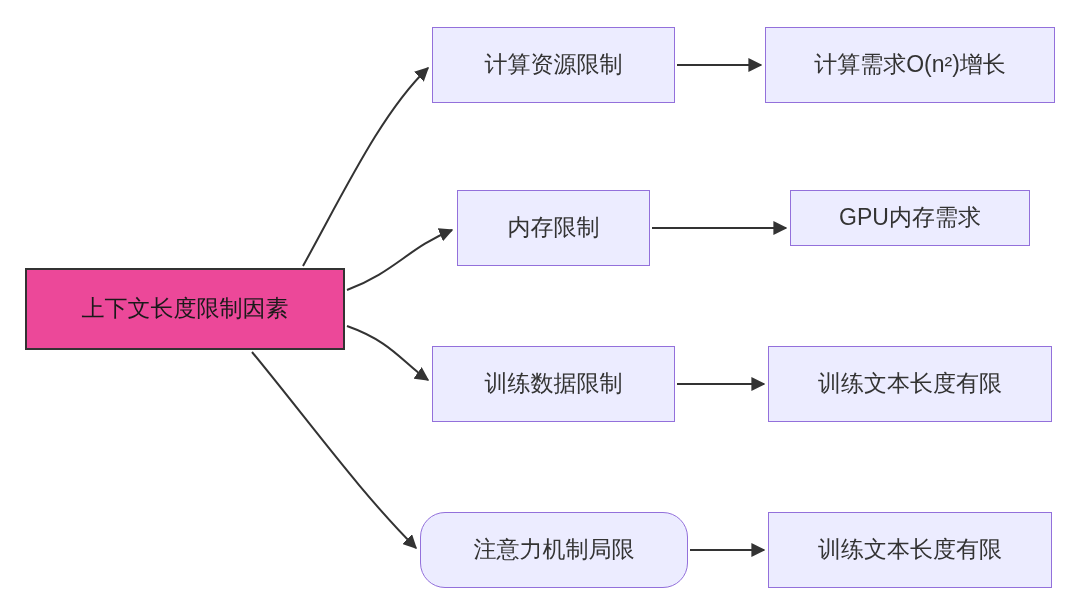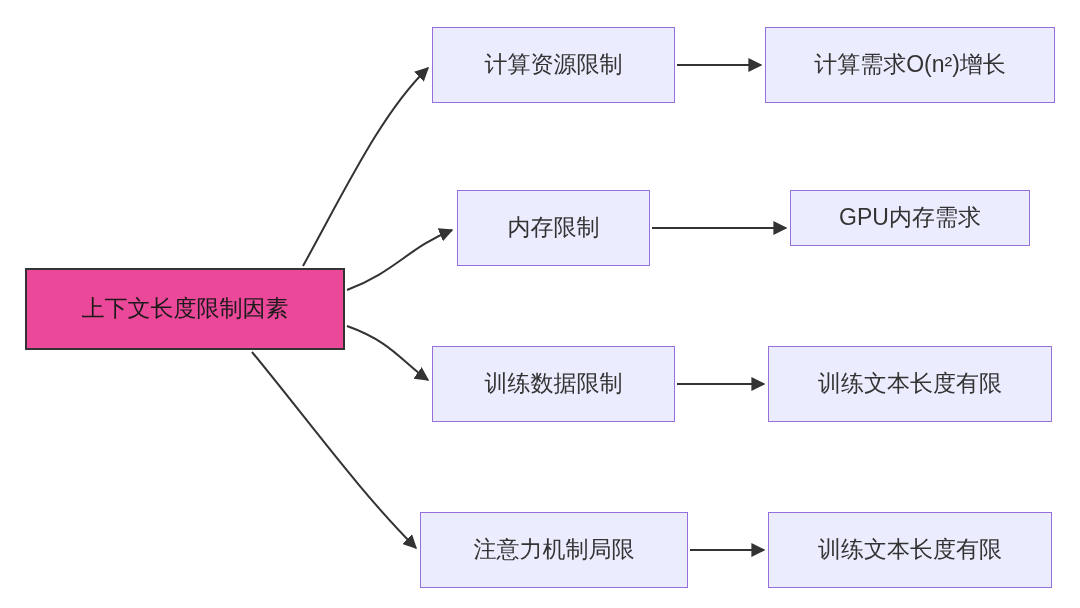--- a/index.html
+++ b/index.html
@@ -40,21 +40,21 @@
   .root-node {
     background: #ec4899;
     border: 2px solid #333333;
     color: #1a1a1a;
   }
   
   .n-root { left: 25px;  top: 268px; width: 320px; height: 82px; }
   .n-m1   { left: 432px; top: 27px;  width: 243px; height: 76px; }
   .n-m2   { left: 457px; top: 190px; width: 193px; height: 76px; }
   .n-m3   { left: 432px; top: 346px; width: 243px; height: 76px; justify-content: center; }
-  .n-m4   { left: 420px; top: 512px; width: 268px; height: 76px; }
+  .n-m4   { left: 420px; top: 512px; width: 268px; height: 76px; border-radius: 25px; }
   .n-e1   { left: 765px; top: 27px;  width: 290px; height: 76px; text-align: center; }
   .n-e2   { left: 790px; top: 190px; width: 240px; height: 56px; }
   .n-e3   { left: 768px; top: 346px; width: 284px; height: 76px; }
   .n-e4   { left: 768px; top: 512px; width: 284px; height: 76px; }
 </style>
 </head>
 <body>
 
 <div class="canvas">
 

